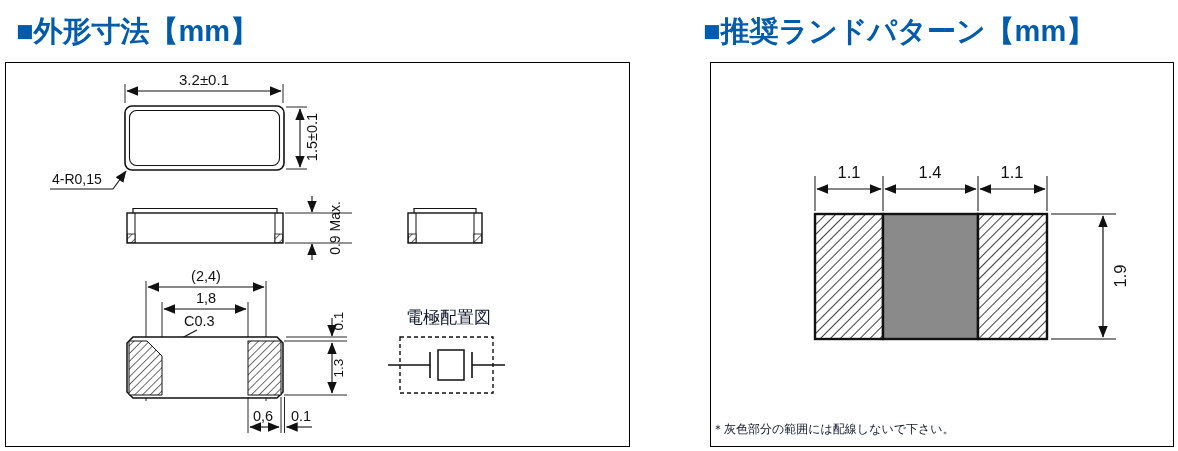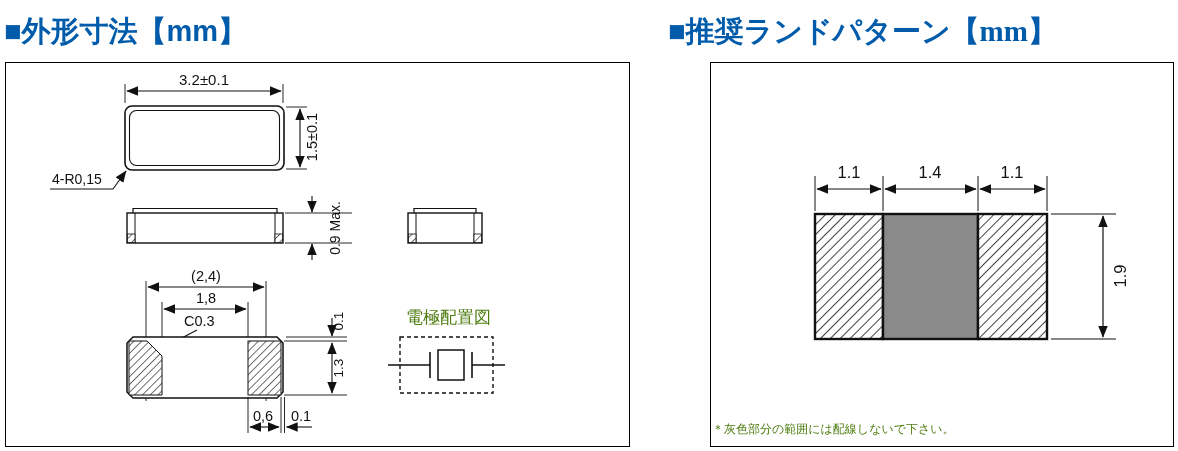--- a/index.html
+++ b/index.html
@@ -10,29 +10,29 @@
   *{box-sizing:border-box;}
   html,body{margin:0;padding:0;}
   body{
     width:1178px;height:451px;position:relative;background:#fff;
     font-family:"Liberation Sans","DejaVu Sans",sans-serif;color:#111;overflow:hidden;
   }
   .section-title{
     position:absolute;top:12px;font-size:29px;font-weight:bold;
     color:var(--accent-blue);letter-spacing:0px;white-space:nowrap;
   }
-  #title-outline{left:4px;}
-  #title-land{left:668px;font-family:Liberation Serif, serif;}
+  #title-outline{left:16px;}
+  #title-land{left:703px;}
   .panel{position:absolute;top:62px;height:385px;border:1.8px solid #000;background:#fff;}
   #panel-outline{left:5px;width:625px;}
   #panel-land{left:710px;width:464px;}
   #drawing{position:absolute;left:0;top:0;}
   svg text{font-family:"Liberation Sans","DejaVu Sans",sans-serif;fill:#111;}
   .cjk-label{
-    position:absolute;font-size:17px;color:#4d7c0f;white-space:nowrap;
+    position:absolute;font-size:17px;color:#0f172a;white-space:nowrap;
     font-family:Liberation Serif, serif;
   }
   #electrode-label{left:406px;top:306px;}
   #land-note{left:712px;top:421px;font-size:12px;}
 </style>
 </head>
 <body>
 
 <div id="title-outline" class="section-title">■外形寸法【mm】</div>
 <div id="title-land" class="section-title">■推奨ランドパターン【mm】</div>

